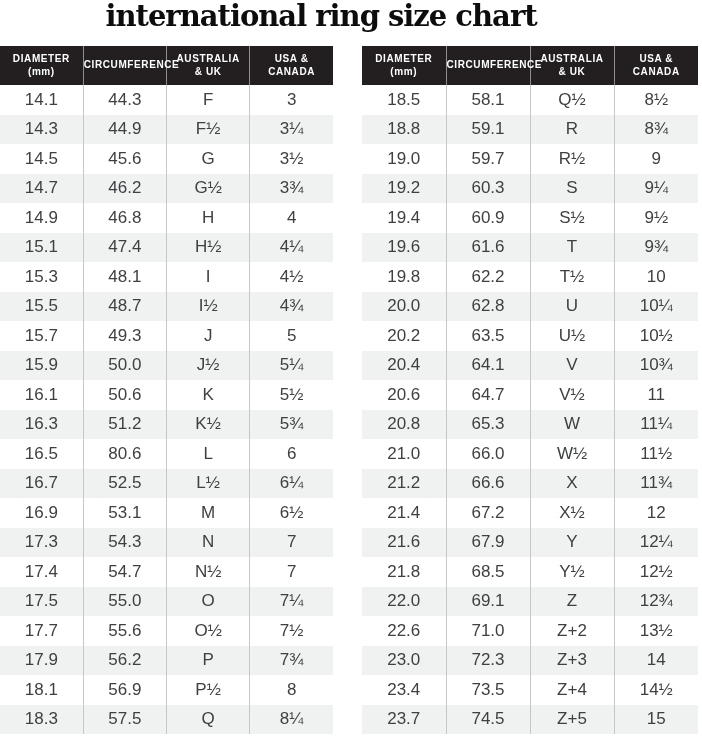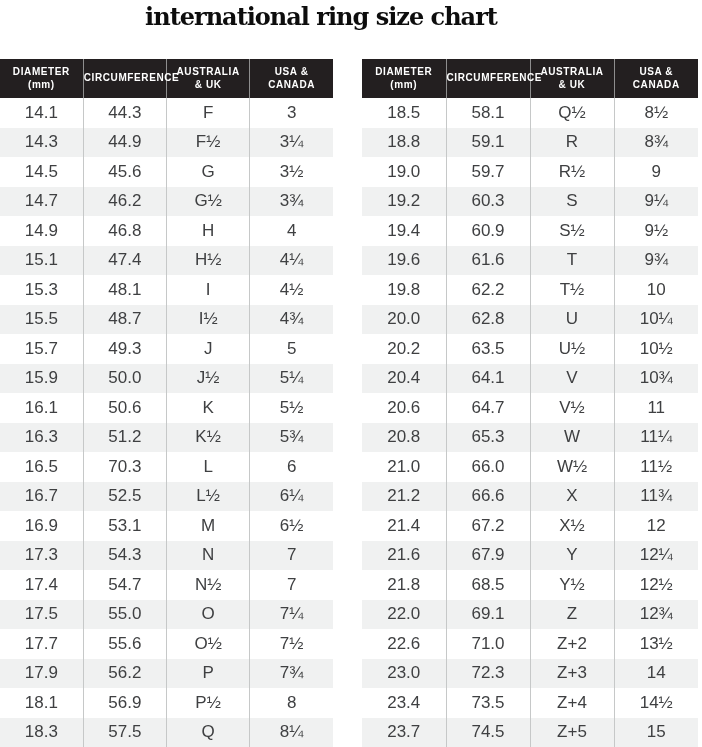--- a/index.html
+++ b/index.html
@@ -11,32 +11,32 @@
     overflow: hidden;
     font-family: "Liberation Sans", sans-serif;
   }
   .page {
     width: 702px;
     height: 747px;
   }
   .title {
     font-family: "DejaVu Serif", serif;
     font-weight: 800;
-    font-size: 24px;
+    font-size: 29px;
     line-height: 33px;
     height: 33px;
     margin: 0 60px 0 0;
     text-align: center;
     color: #0d0d0d;
     letter-spacing: -1px;
     white-space: nowrap;
   }
   .tables {
     display: flex;
-    align-items: flex-end;
+    align-items: center;
     height: 714px;
   }
   table.size-table {
     border-collapse: collapse;
     table-layout: fixed;
     width: 333px;
     flex: 0 0 auto;
   }
   table.size-table.right {
     width: 336px;
@@ -162,21 +162,21 @@
             <td>5½</td>
           </tr>
           <tr>
             <td>16.3</td>
             <td>51.2</td>
             <td>K½</td>
             <td>5¾</td>
           </tr>
           <tr>
             <td>16.5</td>
-            <td>70.3</td>
+            <td>80.6</td>
             <td>L</td>
             <td>6</td>
           </tr>
           <tr>
             <td>16.7</td>
             <td>52.5</td>
             <td>L½</td>
             <td>6¼</td>
           </tr>
           <tr>

